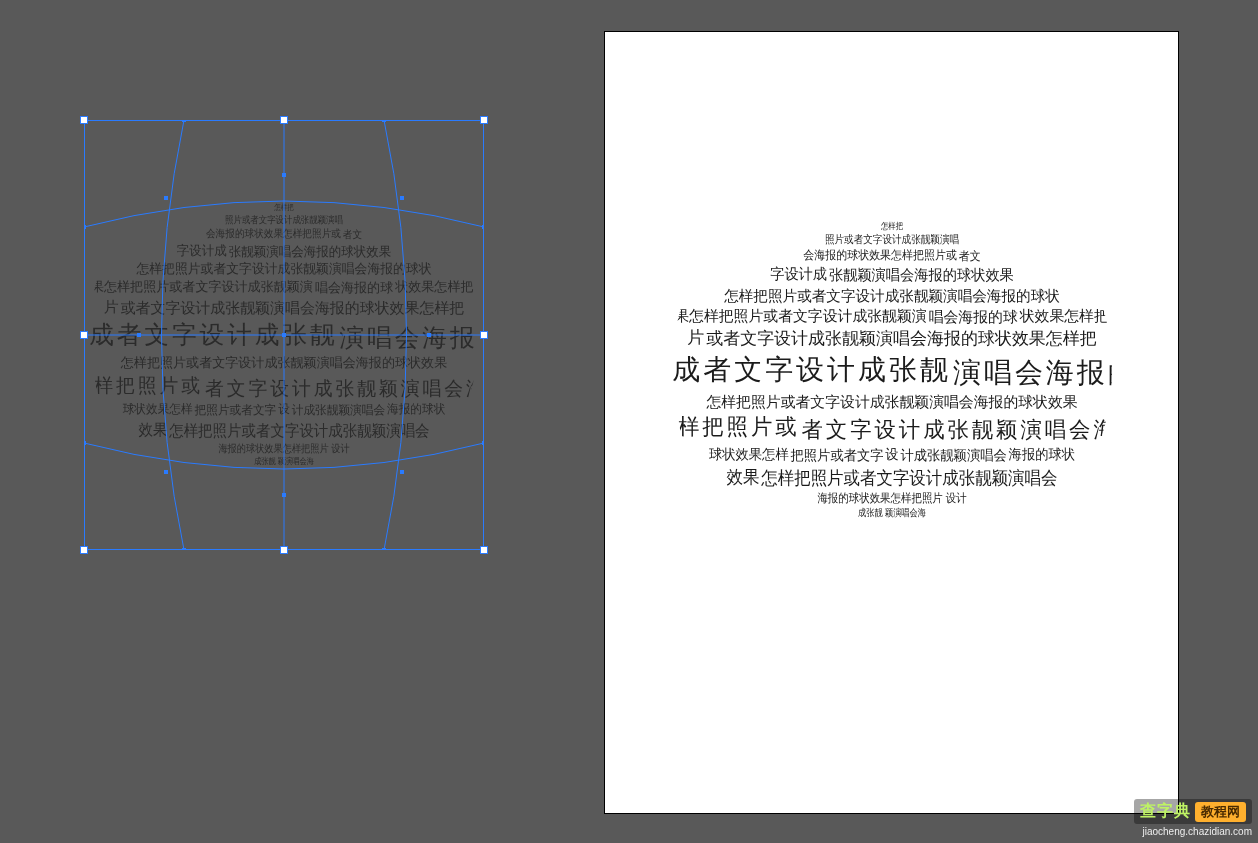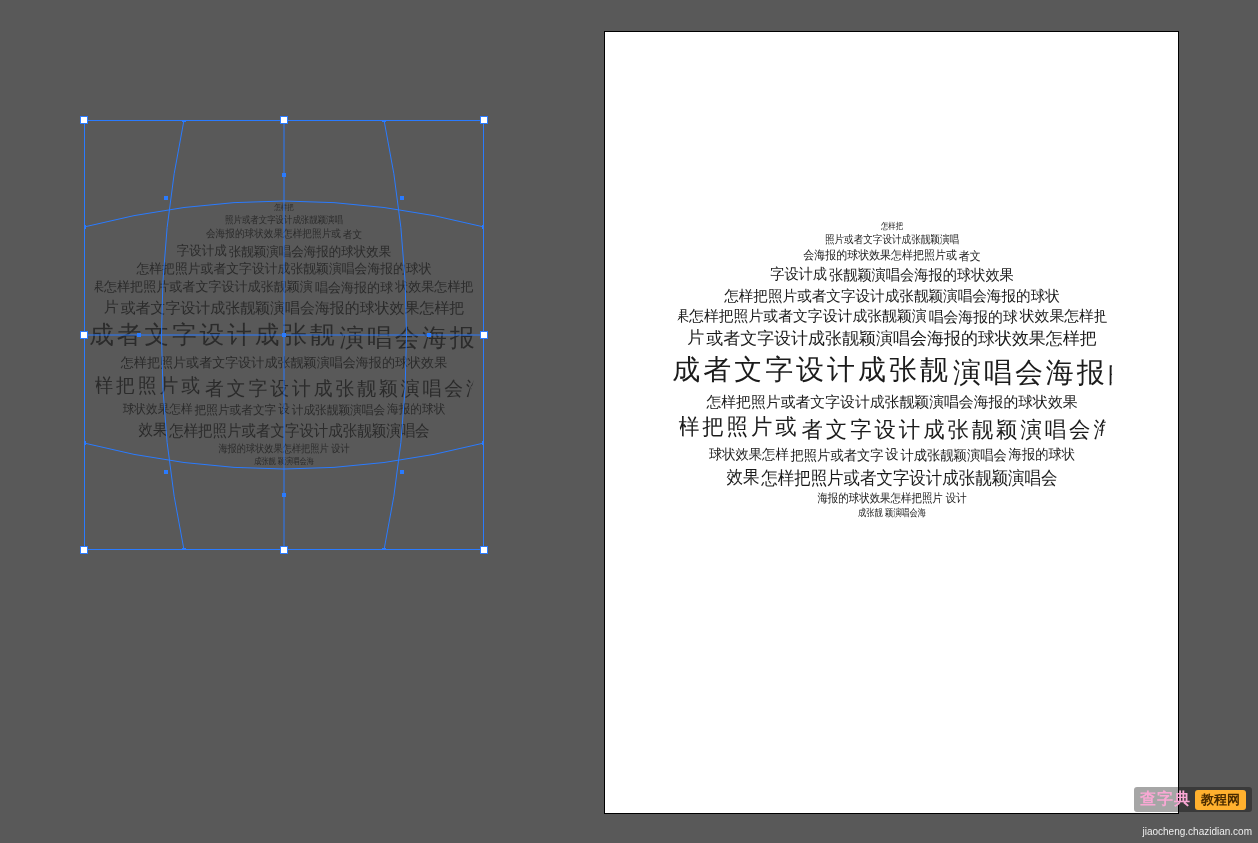--- a/index.html
+++ b/index.html
@@ -125,36 +125,36 @@
   .watermark .wm-main {
     display: inline-flex;
     align-items: center;
     gap: 4px;
     background: rgba(0,0,0,.35);
     padding: 2px 6px;
     border-radius: 3px;
   }
   .watermark .wm-text {
     font-size: 16px;
-    color: #f9a8d4;
+    color: #bef264;
     font-weight: bold;
     letter-spacing: 1px;
   }
   .watermark .wm-pill {
     background: #ffb02e;
     color: #4a2b00;
     font-size: 13px;
     font-weight: bold;
     padding: 1px 6px;
     border-radius: 3px;
   }
   .watermark .wm-url {
     color: #eeeeee;
     font-size: 10px;
-    margin-top: 14px;
+    margin-top: 2px;
   }
 </style>
 </head>
 <body>
 
 <div class="left-stage">
   <div class="envelope-object">
 
     <div class="sphere-text" id="sphere-left">
         <div class="row" style="font-size: 7.92px; transform: scaleX(0.82);"><span class="seg">怎样把</span></div>

